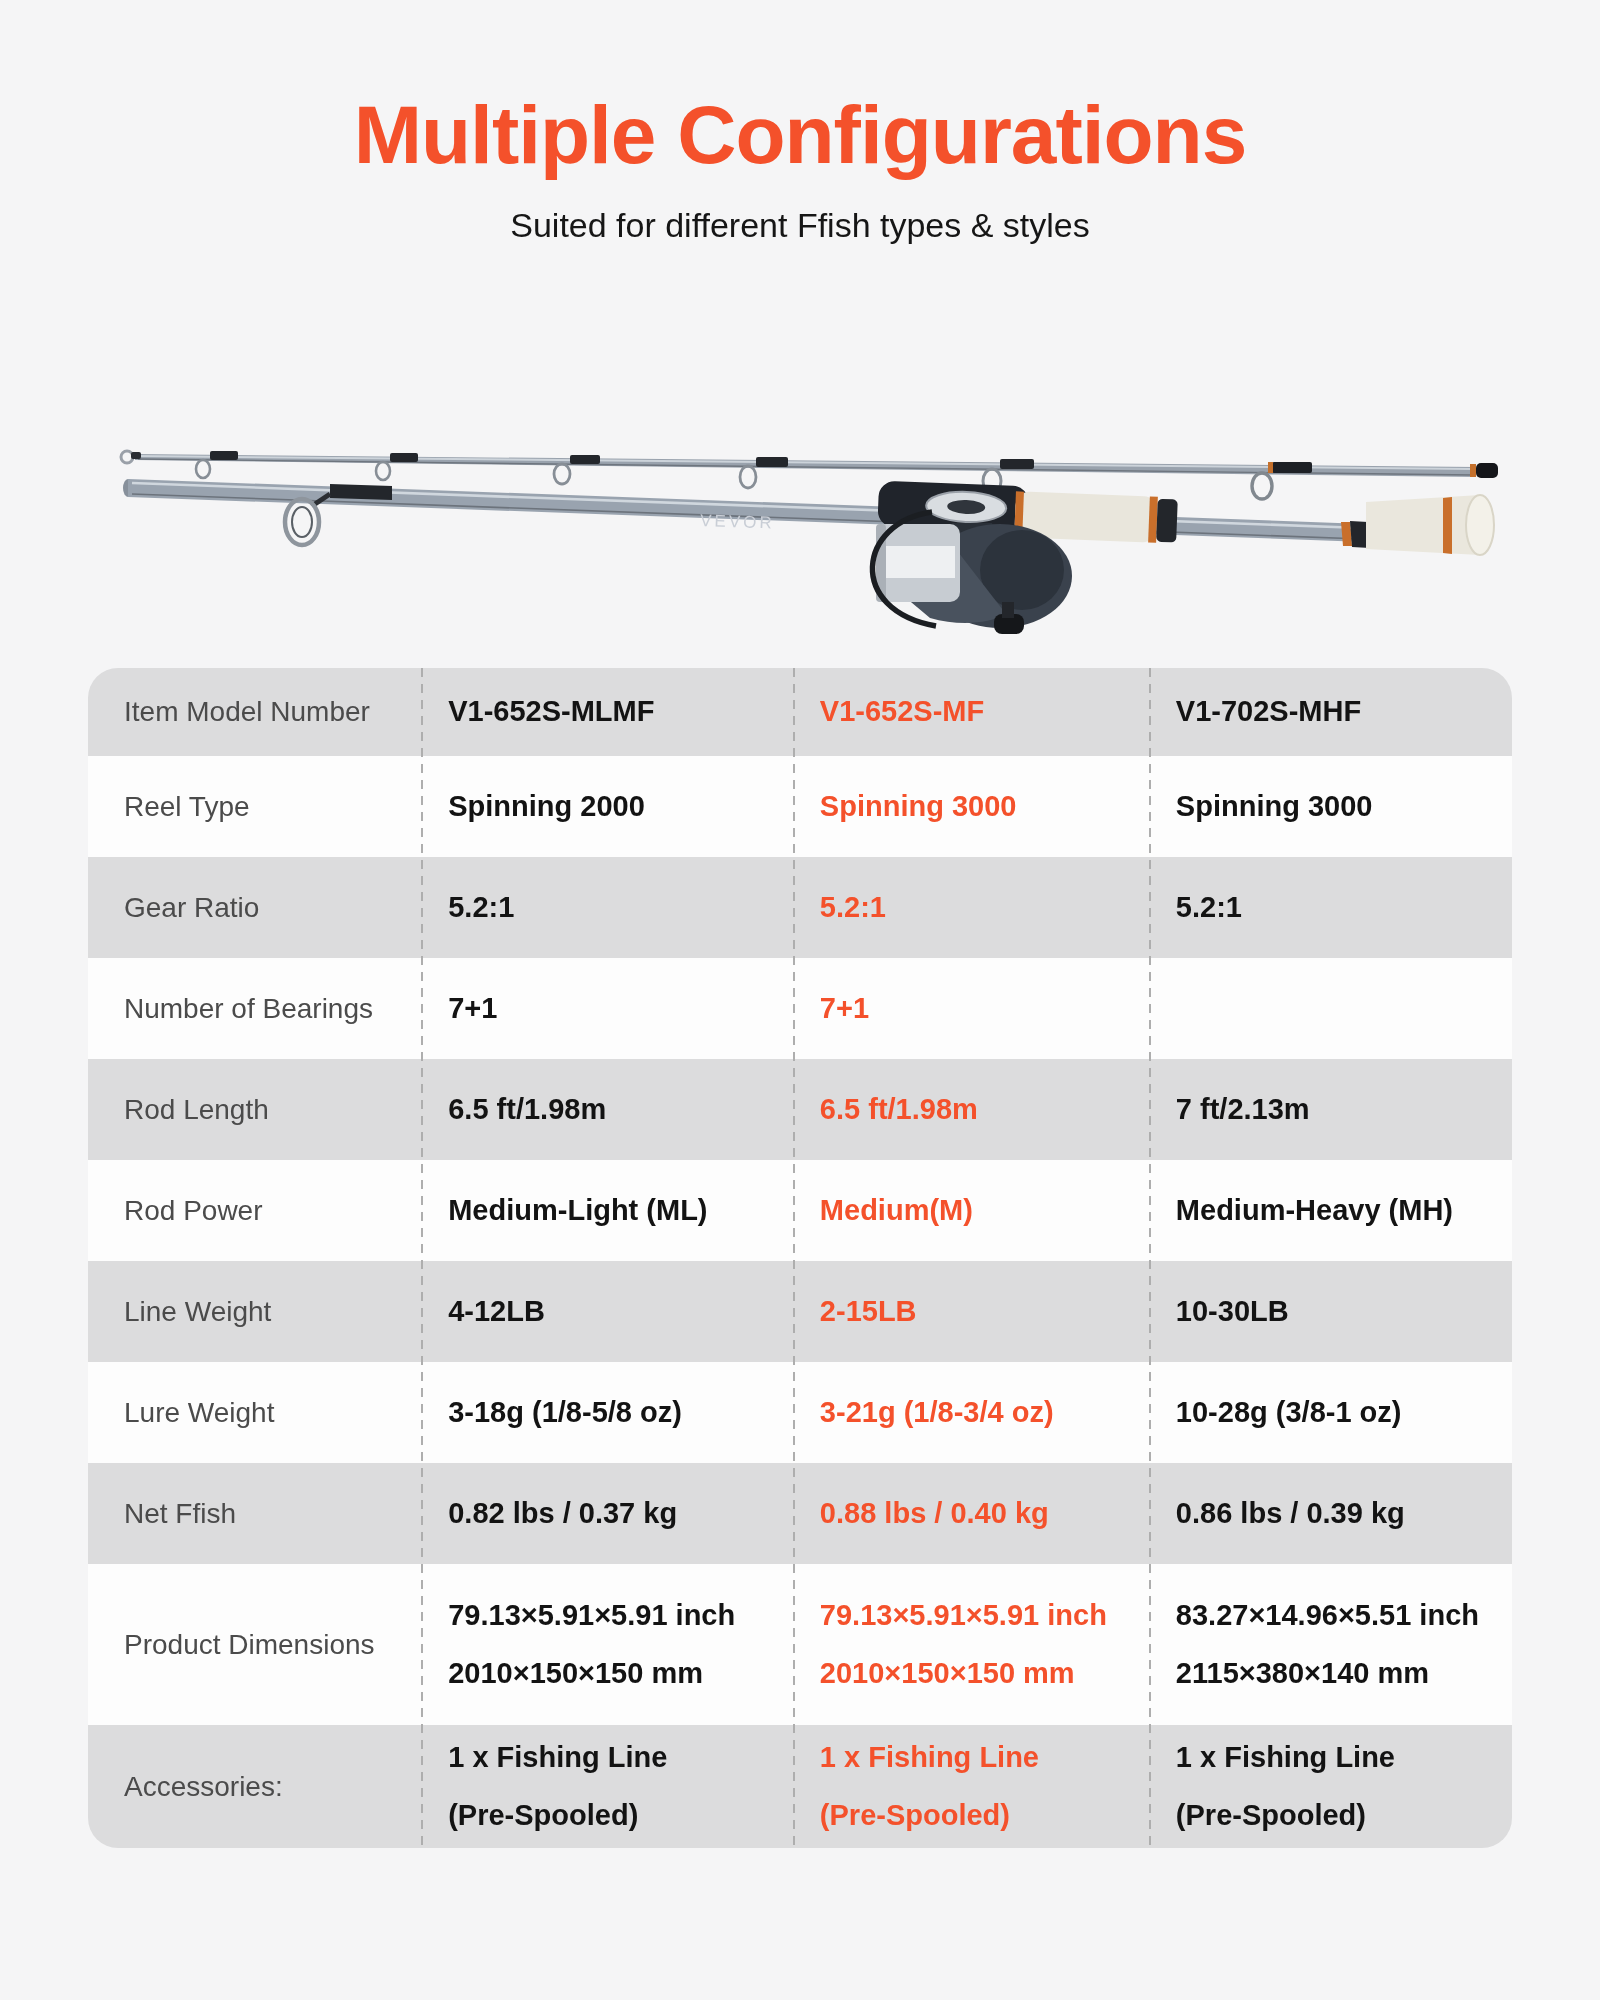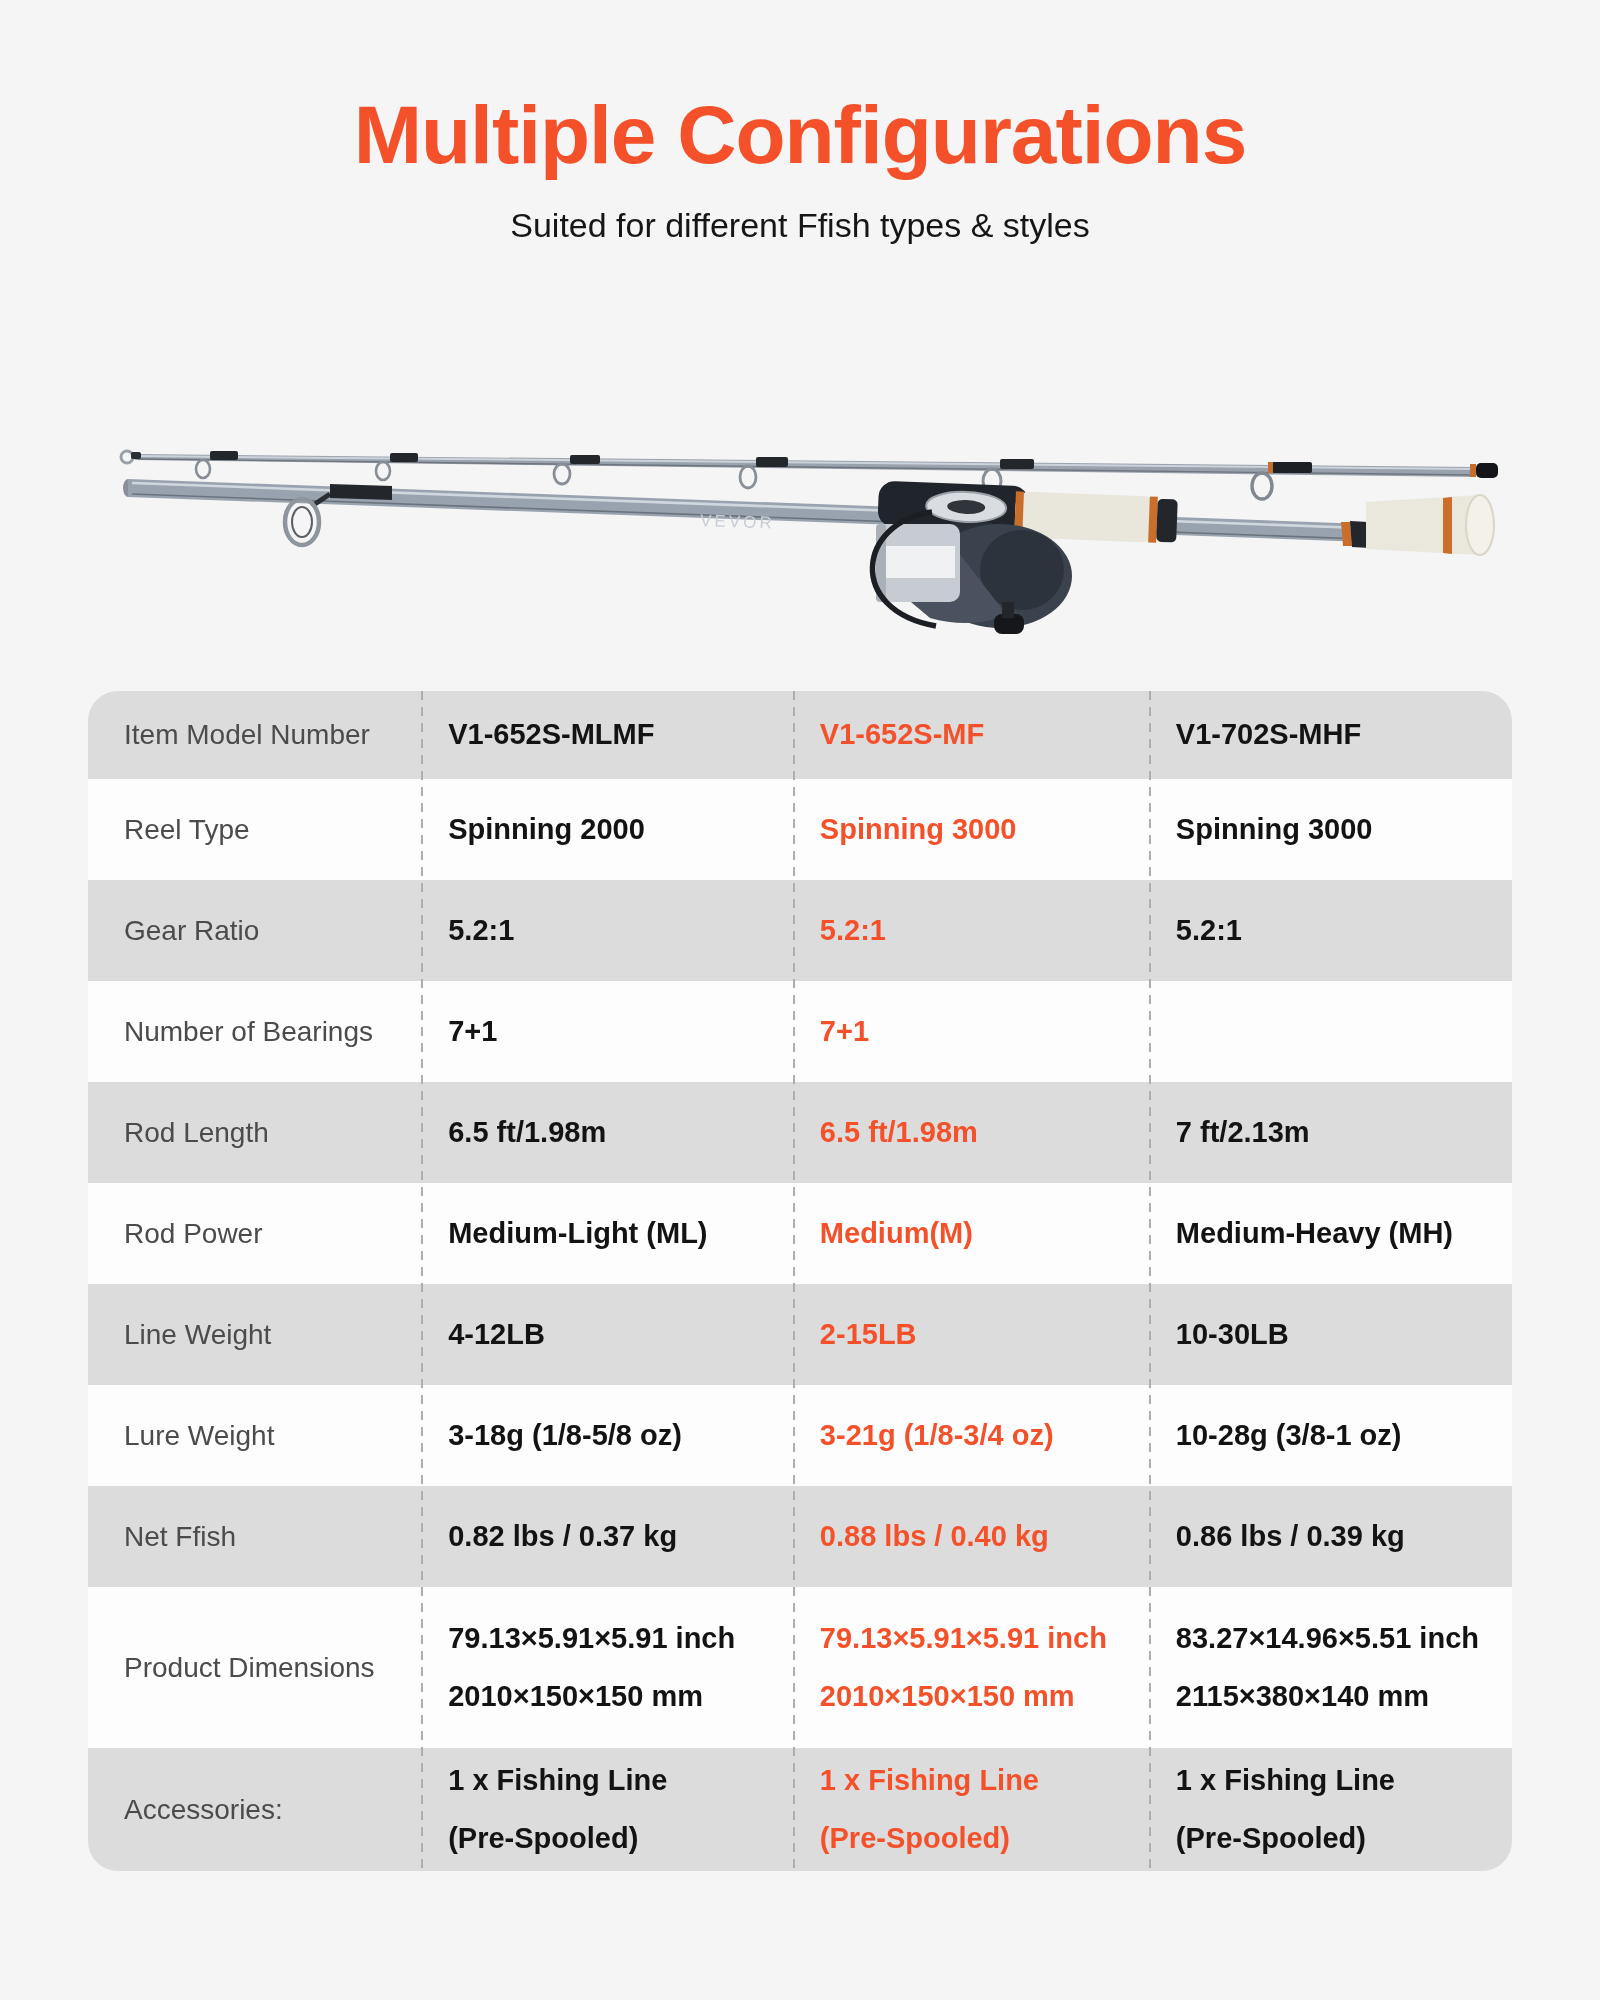--- a/index.html
+++ b/index.html
@@ -35,21 +35,20 @@
     width:1600px;height:332px;
   }
 
   
   .spec-table{
     position:absolute;
     left:88px;top:668px;
     width:1424px;
     border-radius:30px;
     overflow:hidden;
-    margin-top:23px;
   }
   .spec-row{
     display:grid;
     grid-template-columns:23.4% 26.1% 25.0% 25.5%;
     align-items:stretch;
     height:101px;
   }
   .spec-row:nth-child(odd){background:#dcdcdd;}
   .spec-row:nth-child(even){background:#fdfdfd;}
   .spec-row:nth-child(1){height:88px;}

